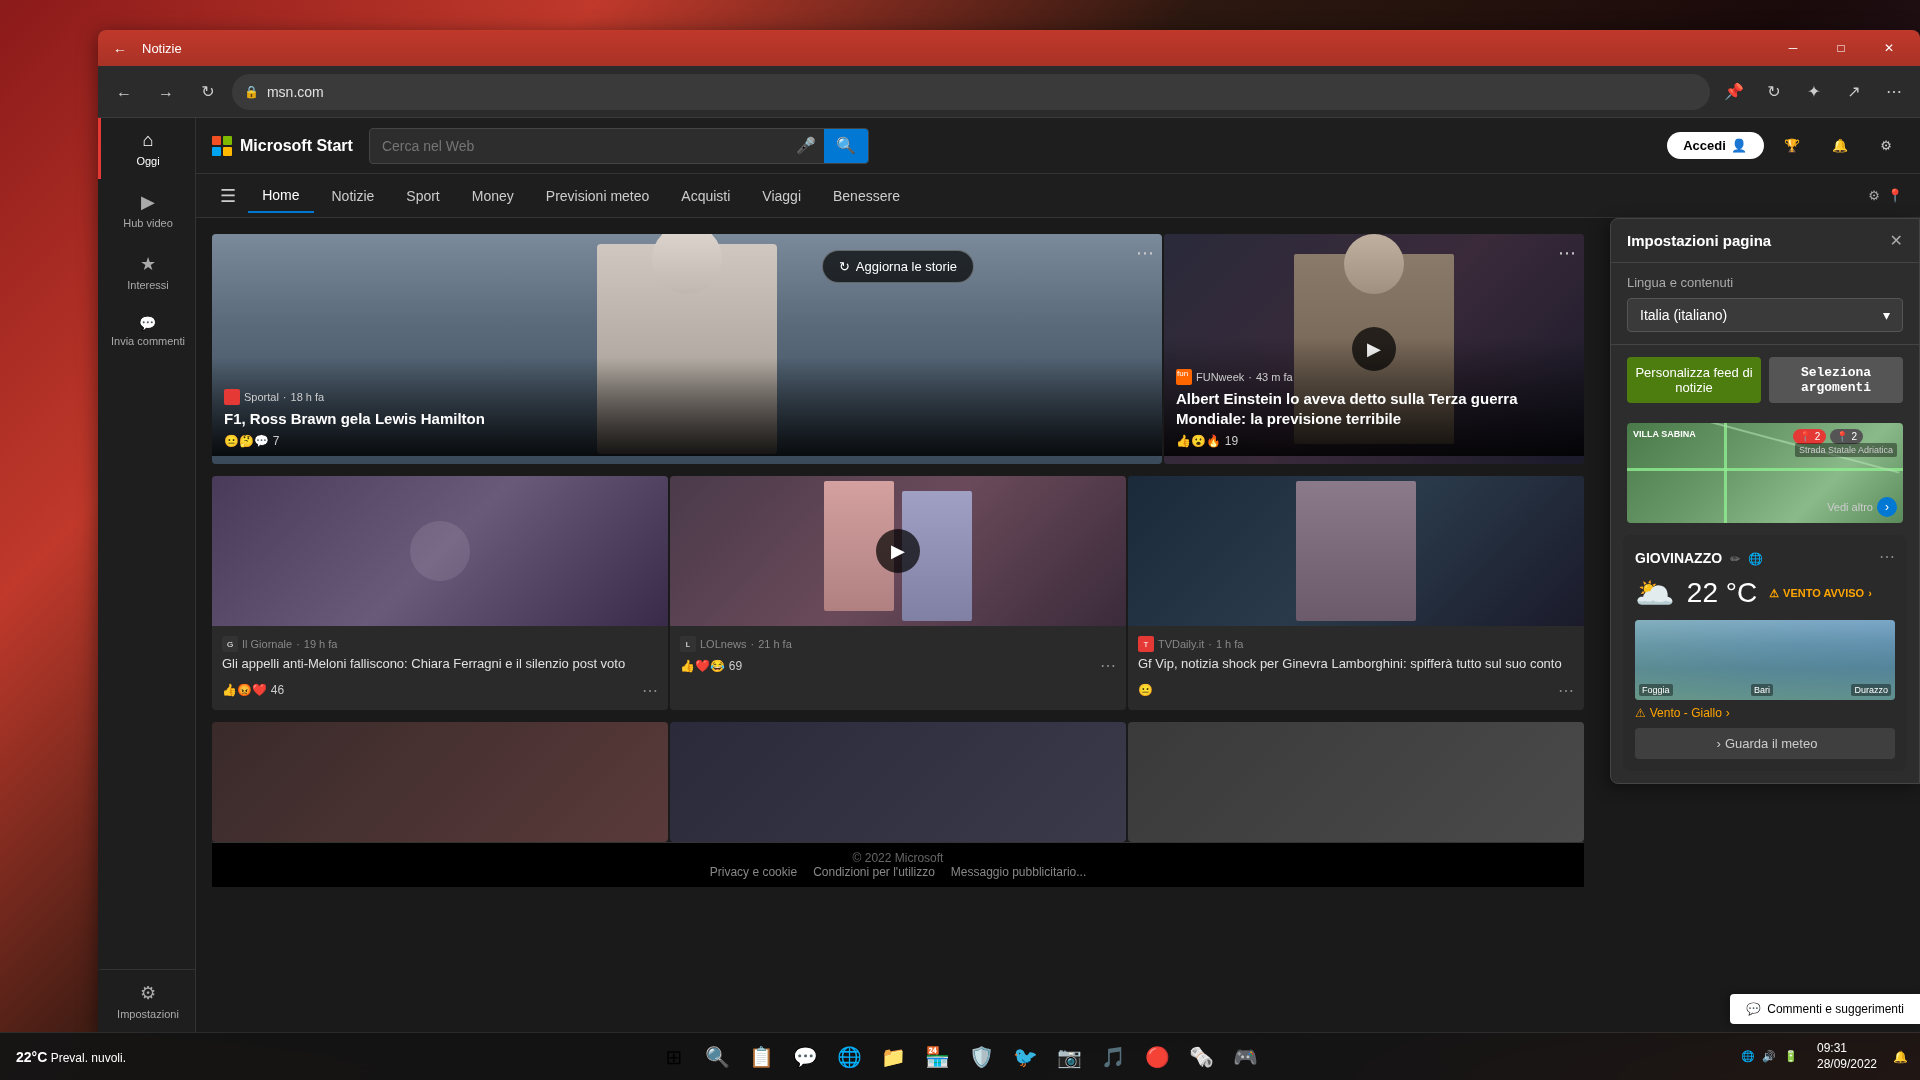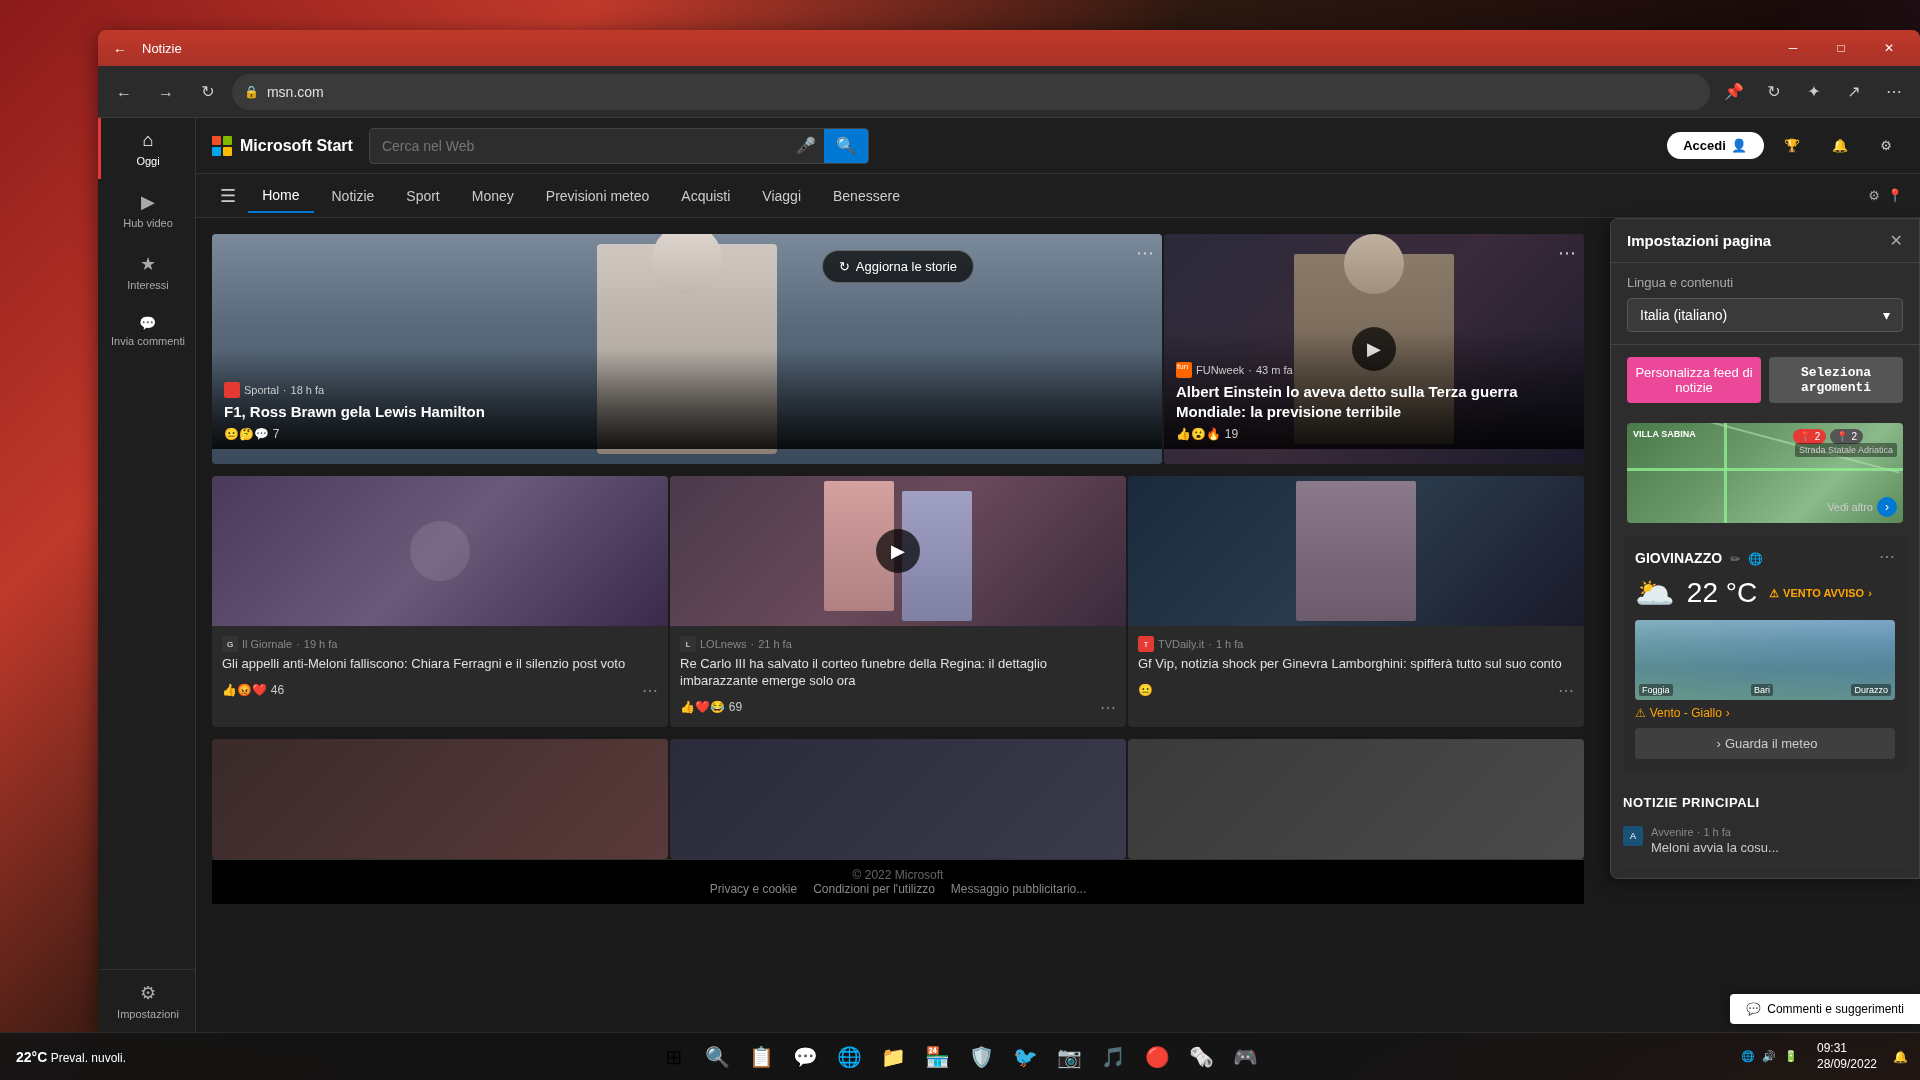--- a/index.html
+++ b/index.html
@@ -129,21 +129,21 @@
       display: flex; align-items: center; justify-content: center;
       position: relative; overflow: hidden;
     }
     .hero-side-bg {
       width: 100%; height: 230px;
       background: linear-gradient(135deg, #2a2a3a 0%, #1a1a2a 100%);
       display: flex; align-items: center; justify-content: center; position: relative;
     }
     .play-btn { position: absolute; top: 50%; left: 50%; transform: translate(-50%,-50%); width: 44px; height: 44px; background: rgba(0,0,0,0.7); border-radius: 50%; display: flex; align-items: center; justify-content: center; color: #fff; font-size: 18px; }
     .article-overlay {
-      position: absolute; bottom: 15px; left: 0; right: 0;
+      position: absolute; bottom: 8px; left: 0; right: 0;
       background: linear-gradient(transparent, rgba(0,0,0,0.85));
       padding: 32px 12px 8px;
     }
     .article-source { font-size: 11px; color: #ccc; display: flex; align-items: center; gap: 4px; margin-bottom: 4px; }
     .source-logo { width: 16px; height: 16px; background: #e53935; border-radius: 2px; display: inline-block; }
     .article-title { color: #fff; font-size: 15px; font-weight: 600; line-height: 1.3; margin-bottom: 6px; }
     .article-reactions { display: flex; align-items: center; gap: 4px; font-size: 12px; color: #ccc; }
     .article-more { position: absolute; top: 8px; right: 8px; color: #ccc; cursor: pointer; font-size: 18px; }
 
     
@@ -169,21 +169,21 @@
       position: absolute; top: 100px; right: 0; width: 320px; background: #2d2d2d;
       border-radius: 8px 0 0 8px; border: 1px solid #444; z-index: 20; box-shadow: -4px 4px 16px rgba(0,0,0,0.4);
     }
     .settings-header { display: flex; align-items: center; justify-content: space-between; padding: 12px 16px; border-bottom: 1px solid #444; }
     .settings-title { color: #fff; font-size: 15px; font-weight: 600; }
     .settings-close { color: #aaa; cursor: pointer; font-size: 16px; }
     .settings-section { padding: 12px 16px; }
     .settings-label { color: #aaa; font-size: 13px; margin-bottom: 8px; }
     .settings-dropdown { width: 100%; background: #3a3a3a; border: 1px solid #555; border-radius: 4px; padding: 8px 12px; color: #fff; font-size: 14px; display: flex; align-items: center; justify-content: space-between; cursor: pointer; }
     .settings-row { display: flex; align-items: center; gap: 8px; padding: 12px 16px; border-top: 1px solid #444; }
-    .settings-btn { flex: 1; background: #ec4899; border: none; border-radius: 4px; padding: 8px; color: #fff; font-size: 13px; cursor: pointer; text-align: center; }
+    .settings-btn { flex: 1; background: #4d7c0f; border: none; border-radius: 4px; padding: 8px; color: #fff; font-size: 13px; cursor: pointer; text-align: center; }
     .settings-btn.primary { background: #555; font-weight: 600; font-family: Liberation Mono, monospace; }
 
     
     .mini-map { margin: 8px 16px; border-radius: 4px; overflow: hidden; height: 100px; background: linear-gradient(135deg, #4a7a4a 0%, #6a9a6a 40%, #8aba8a 70%, #5a8a5a 100%); position: relative; }
     .map-road-h { position: absolute; top: 45%; left: 0; right: 0; height: 3px; background: #90ee90; opacity: 0.8; }
     .map-road-v { position: absolute; left: 35%; top: 0; bottom: 0; width: 3px; background: #90ee90; opacity: 0.8; }
     .map-road-d { position: absolute; top: 20%; left: 20%; right: 0; height: 2px; background: #b0e0b0; transform: rotate(15deg); opacity: 0.6; }
 
     
     .weather-widget { background: #2a2a2a; border-radius: 8px; margin: 12px; padding: 12px; }
@@ -427,21 +427,20 @@
               </div>
               <div class="play-btn">▶</div>
             </div>
             <div class="news-card-body">
               <div class="news-card-source">
                 <span class="source-logo" style="background:#333;font-size:8px;color:#fff;width:16px;height:16px;display:flex;align-items:center;justify-content:center;border-radius:2px;">L</span>
                 <span>LOLnews</span>
                 <span>·</span>
                 <span>21 h fa</span>
               </div>
-              <div class="news-card-title">Re Carlo III ha salvato il corteo funebre della Regina: il dettaglio imbarazzante emerge solo ora</div>
               <div class="news-card-footer">
                 <div class="article-reactions">
                   <span>👍❤️😂</span>
                   <span>69</span>
                 </div>
                 <span style="color:#888;cursor:pointer;">⋯</span>
               </div>
             </div>
           </div>
 
@@ -551,34 +550,20 @@
               <span>Vento - Giallo</span>
               <span>›</span>
             </div>
             <button class="weather-btn">
               <span></span>
               <span>›</span>
               <span>Guarda il meteo</span>
             </button>
           </div>
 
-          <div class="notizie-princ">
-            <div class="notizie-title">NOTIZIE PRINCIPALI</div>
-            <div class="news-mini">
-              <div class="news-mini-logo" style="background:#1a5276;color:#fff;font-size:9px;">A</div>
-              <div class="news-mini-content">
-                <div class="news-mini-source">
-                  <span>Avvenire</span>
-                  <span> · </span>
-                  <span>1 h fa</span>
-                </div>
-                <div class="news-mini-title">Meloni avvia la cosu...</div>
-              </div>
-            </div>
-          </div>
 
         </div>
 
       </div>
     </div>
 
   </div>
 
 </div>
 

